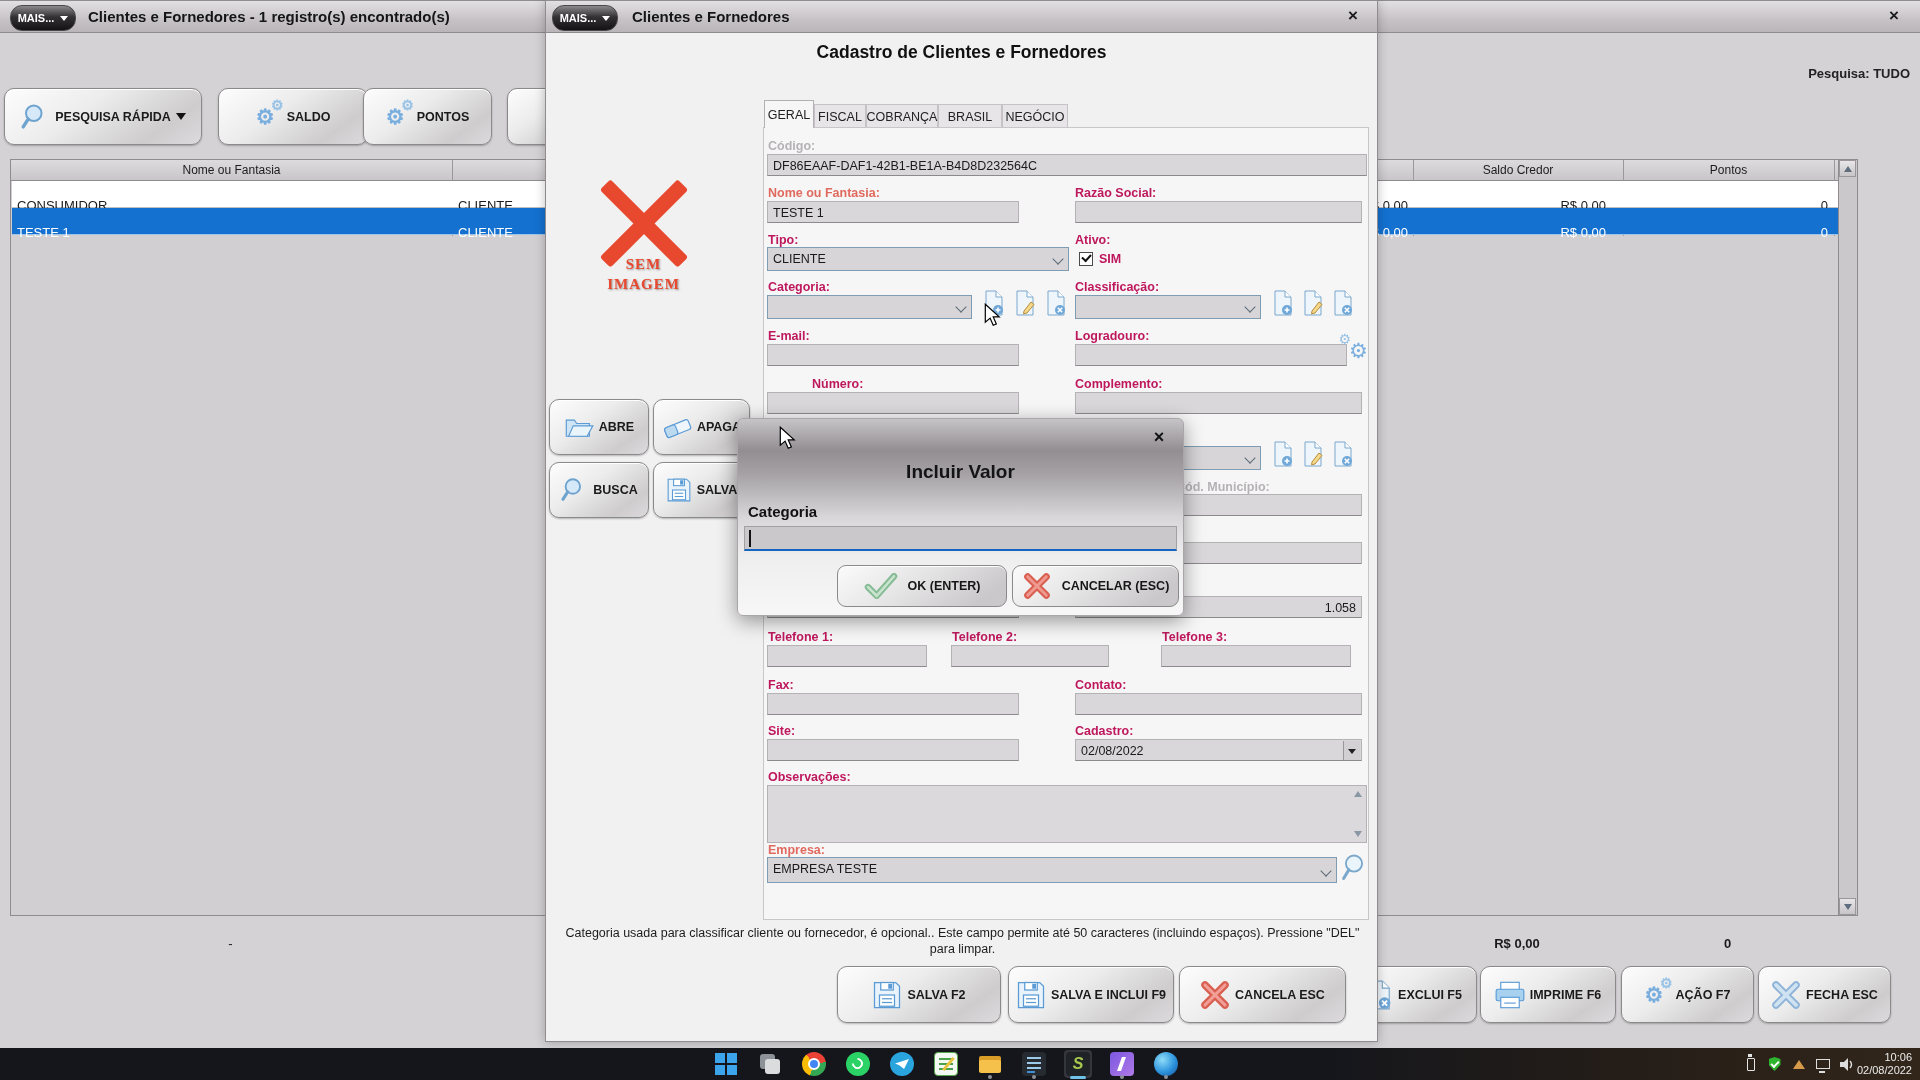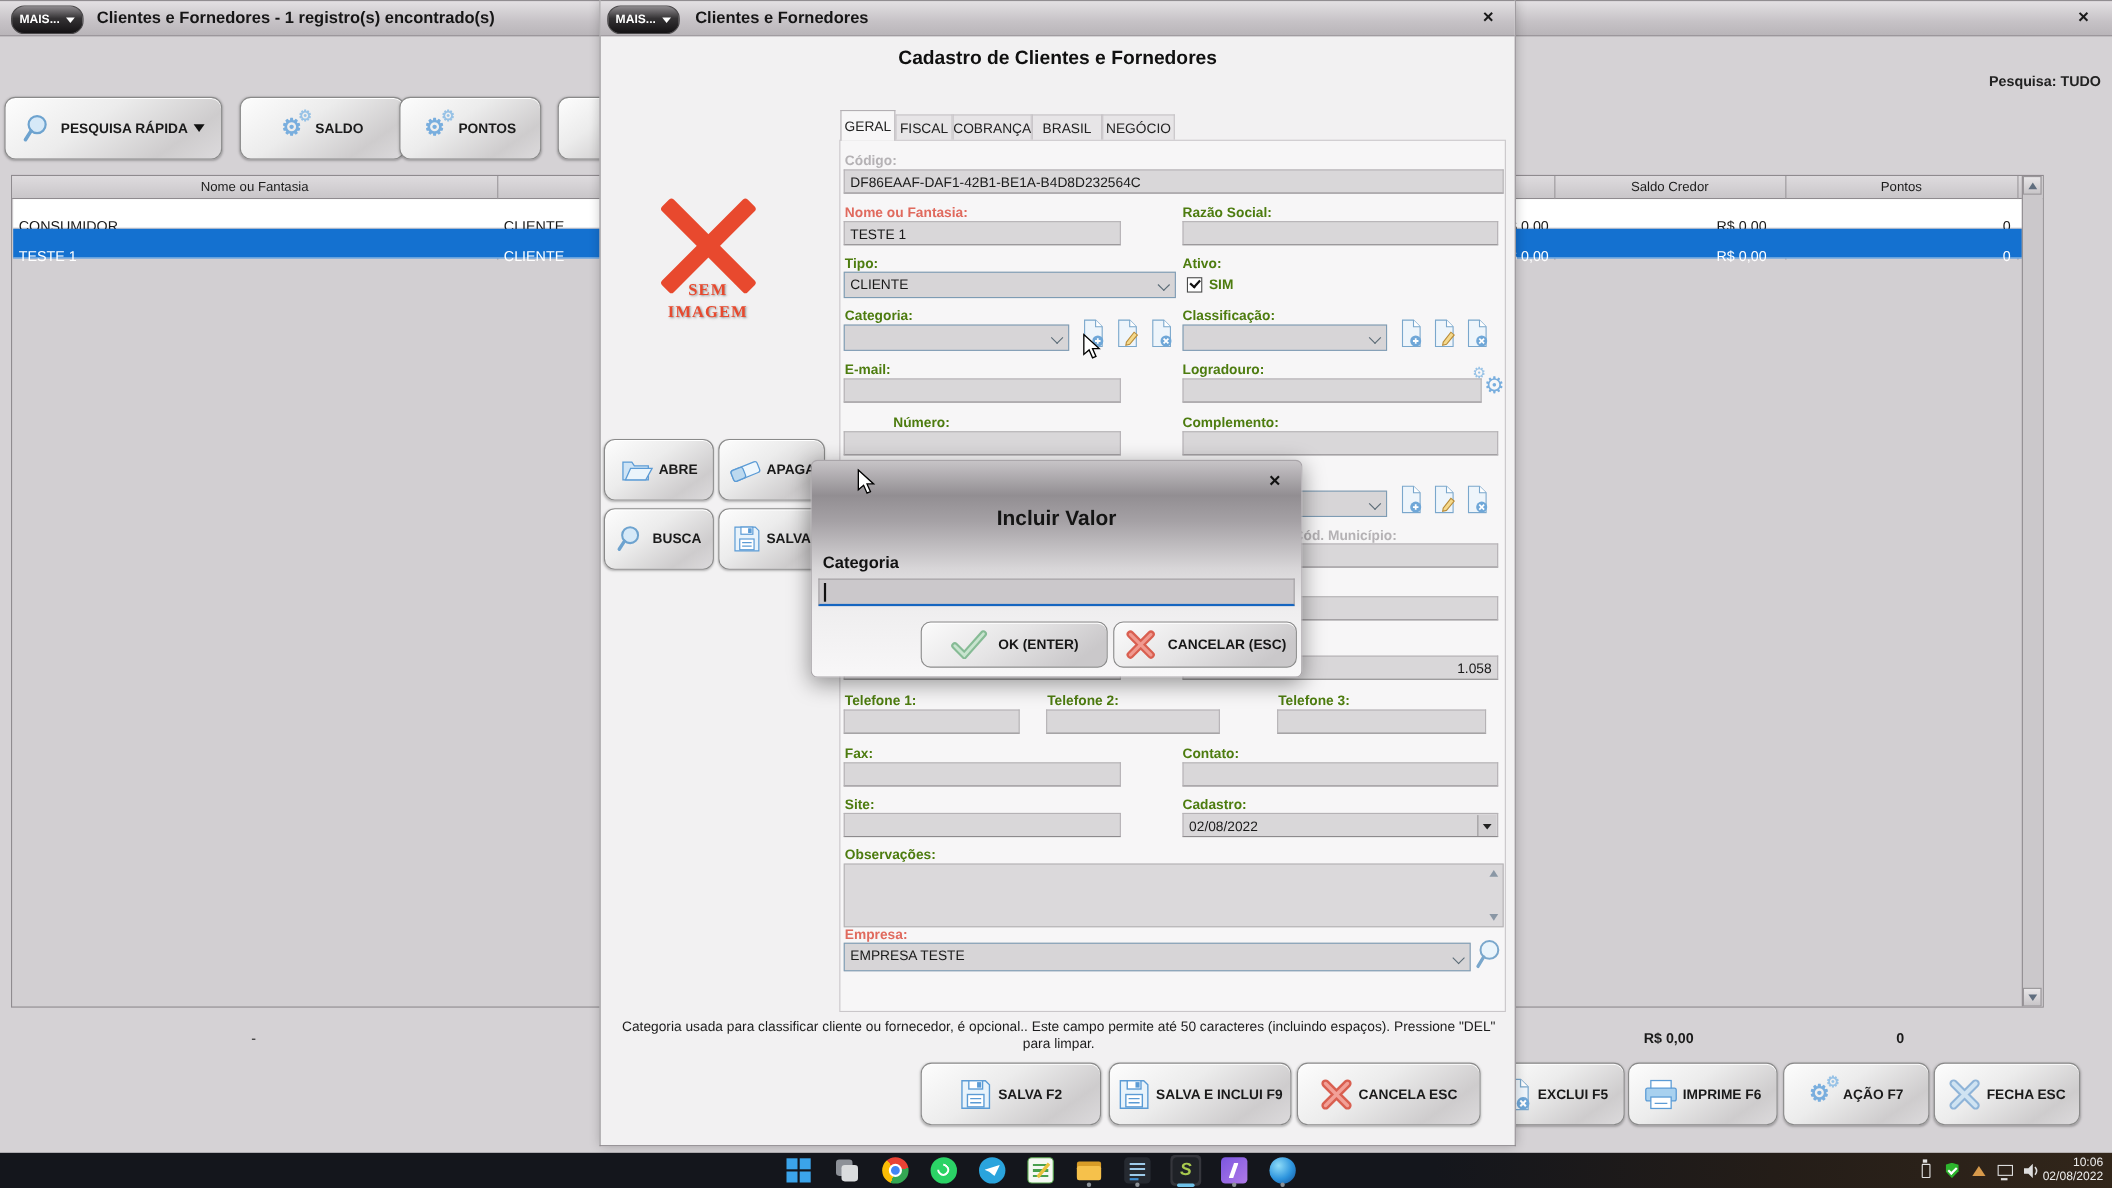--- a/index.html
+++ b/index.html
@@ -46,21 +46,21 @@
     border-left:1px solid #8f8b8f;border-right:1px solid #8f8b8f;border-bottom:1px solid #8f8b8f;
     box-sizing:border-box;box-shadow:0 0 10px rgba(0,0,0,.25);}
   #form-heading{position:absolute;left:0;top:42px;width:100%;text-align:center;
     font-size:17.5px;font-weight:bold;color:#101010;}
   .tab{position:absolute;box-sizing:border-box;font-size:12.5px;color:#222;
     display:flex;align-items:center;justify-content:center;}
   .tab.active{top:100px;height:28px;background:#f7f6f7;border:1px solid #b3afb3;border-bottom:none;z-index:3;}
   .tab.idle{top:104px;height:24px;background:#e7e5e7;border:1px solid #c6c2c6;border-bottom:none;}
   #panel{position:absolute;left:217px;top:127px;width:606px;height:793px;background:#f7f6f7;
     border:1px solid #c9c6c9;box-sizing:border-box;z-index:2;}
-  .lbl{position:absolute;font-size:12.5px;font-weight:bold;color:#4d7c0f;white-space:nowrap;}
+  .lbl{position:absolute;font-size:12.5px;font-weight:bold;color:#be185d;white-space:nowrap;}
   .lbl.red{color:#e06a5e;}
   .lbl.gray{color:#b5b2b5;}
   .field{position:absolute;height:22px;line-height:22px;background:#d9d7d9;
     border:1px solid #b5b2b5;border-bottom-color:#8d8a8d;box-sizing:border-box;
     font-size:12.5px;color:#1a1a1a;padding:0 5px;white-space:nowrap;overflow:hidden;}
   .field.r{text-align:right;}
   .combo{position:absolute;height:24px;line-height:22px;background:#d7d5d7;
     border:1px solid #7e9cb4;box-sizing:border-box;font-size:12.5px;color:#1a1a1a;
     padding:0 18px 0 5px;white-space:nowrap;overflow:hidden;}
   .chev{position:absolute;right:6px;top:7px;width:7px;height:7px;

